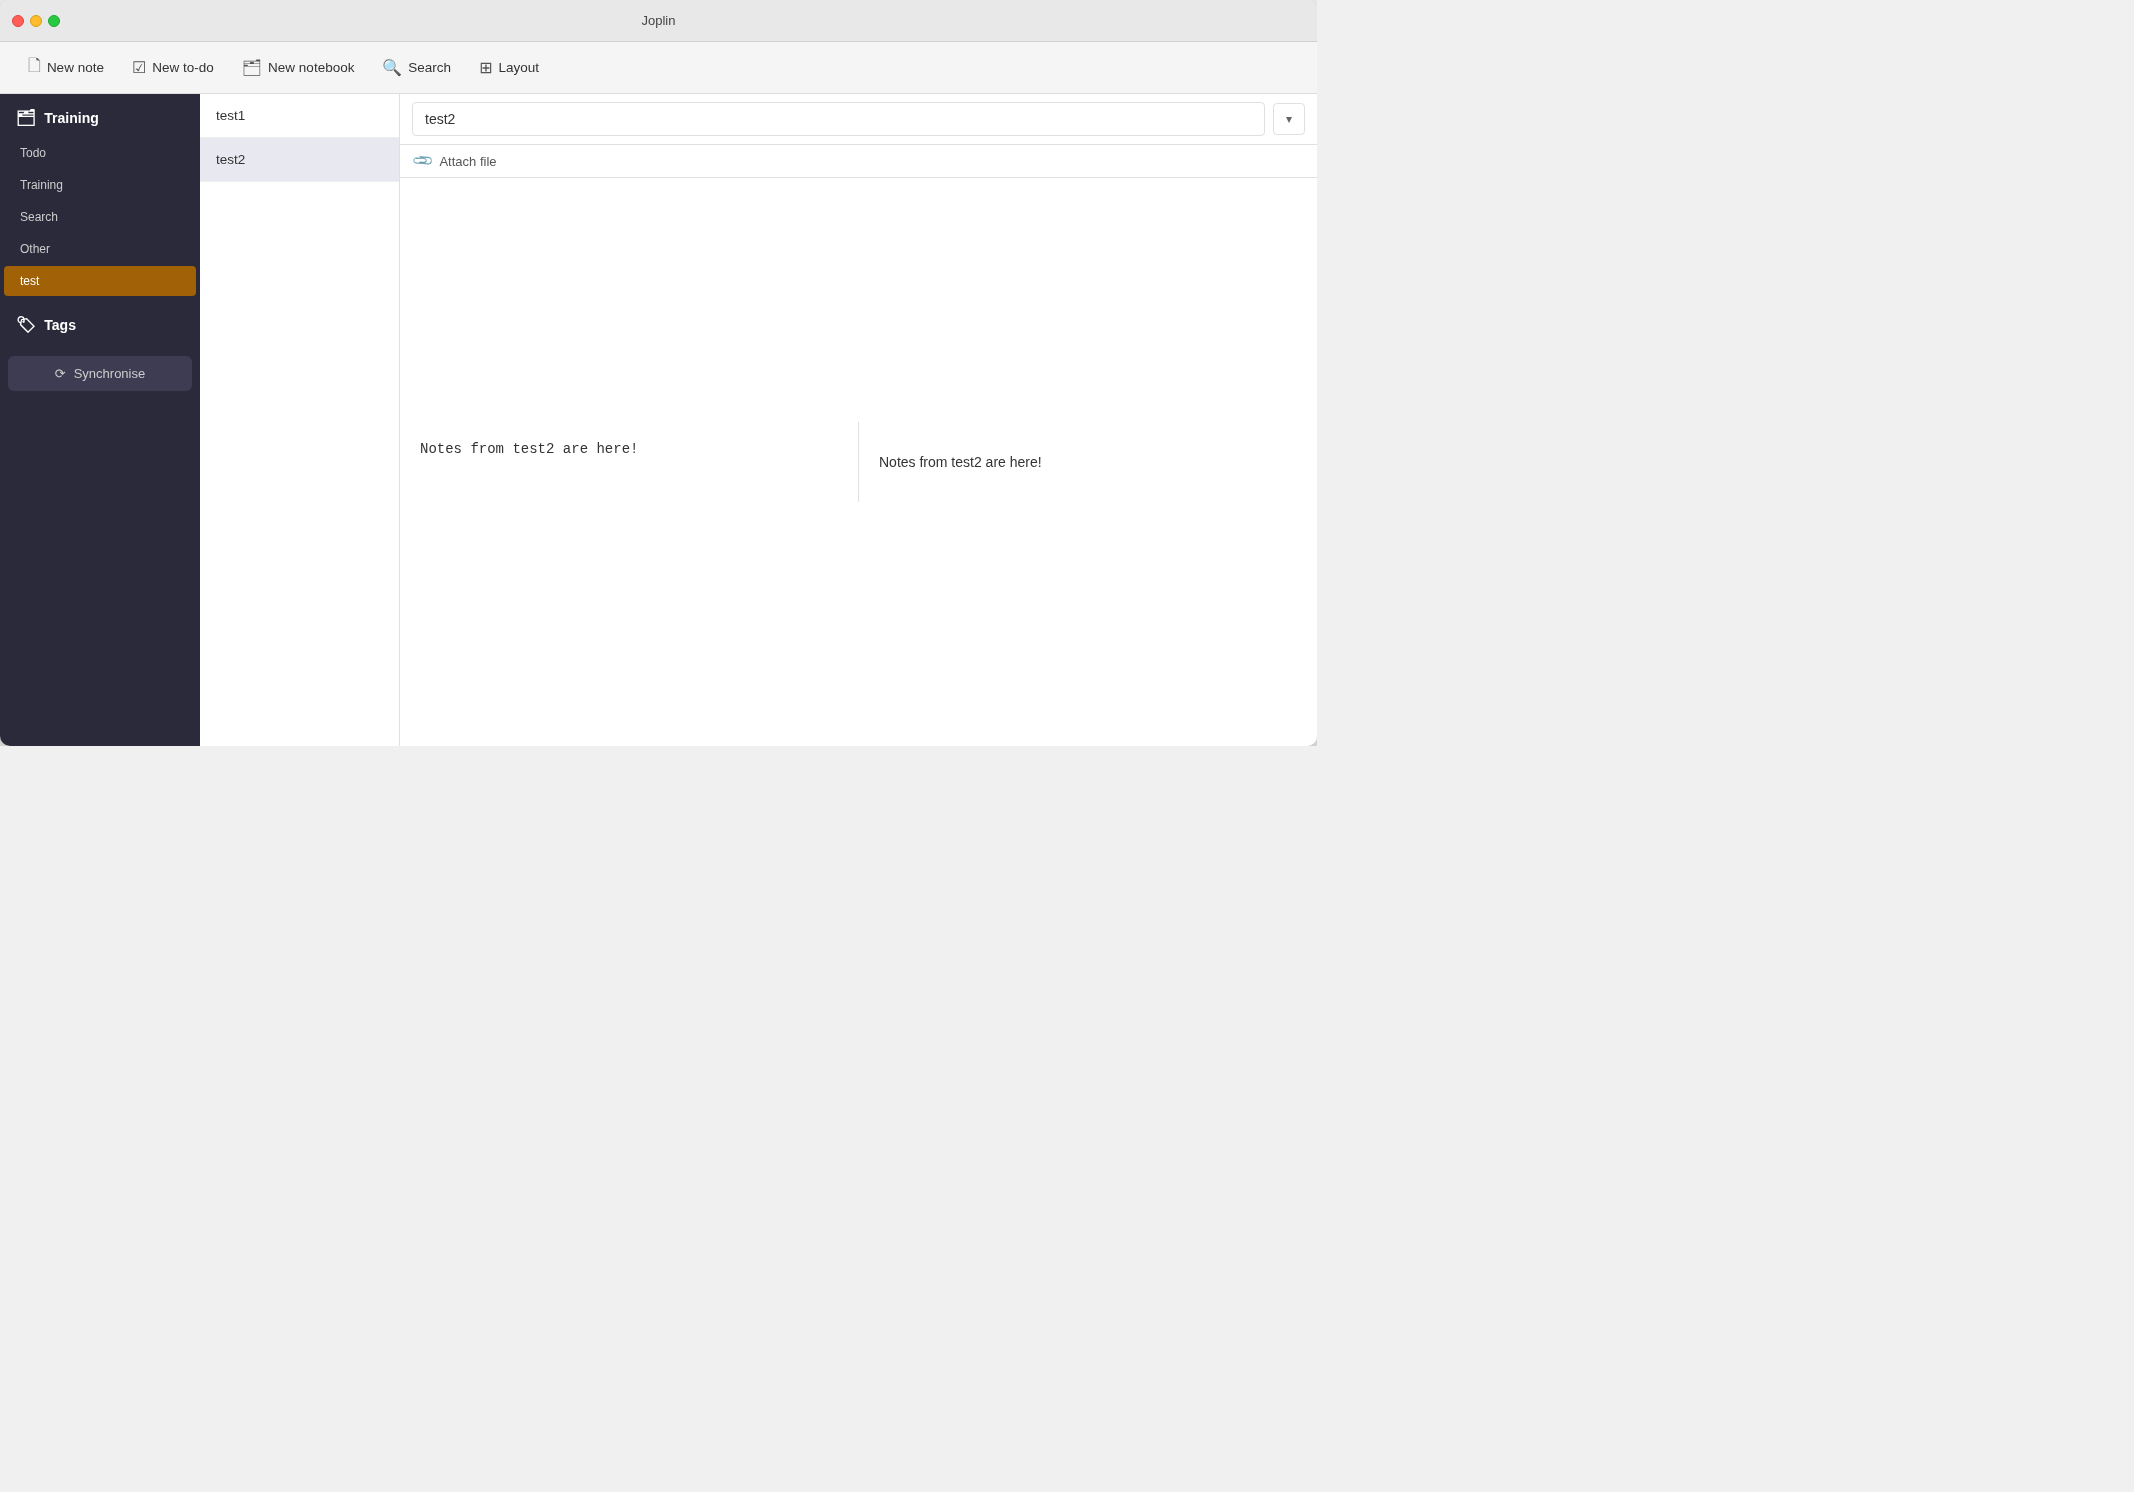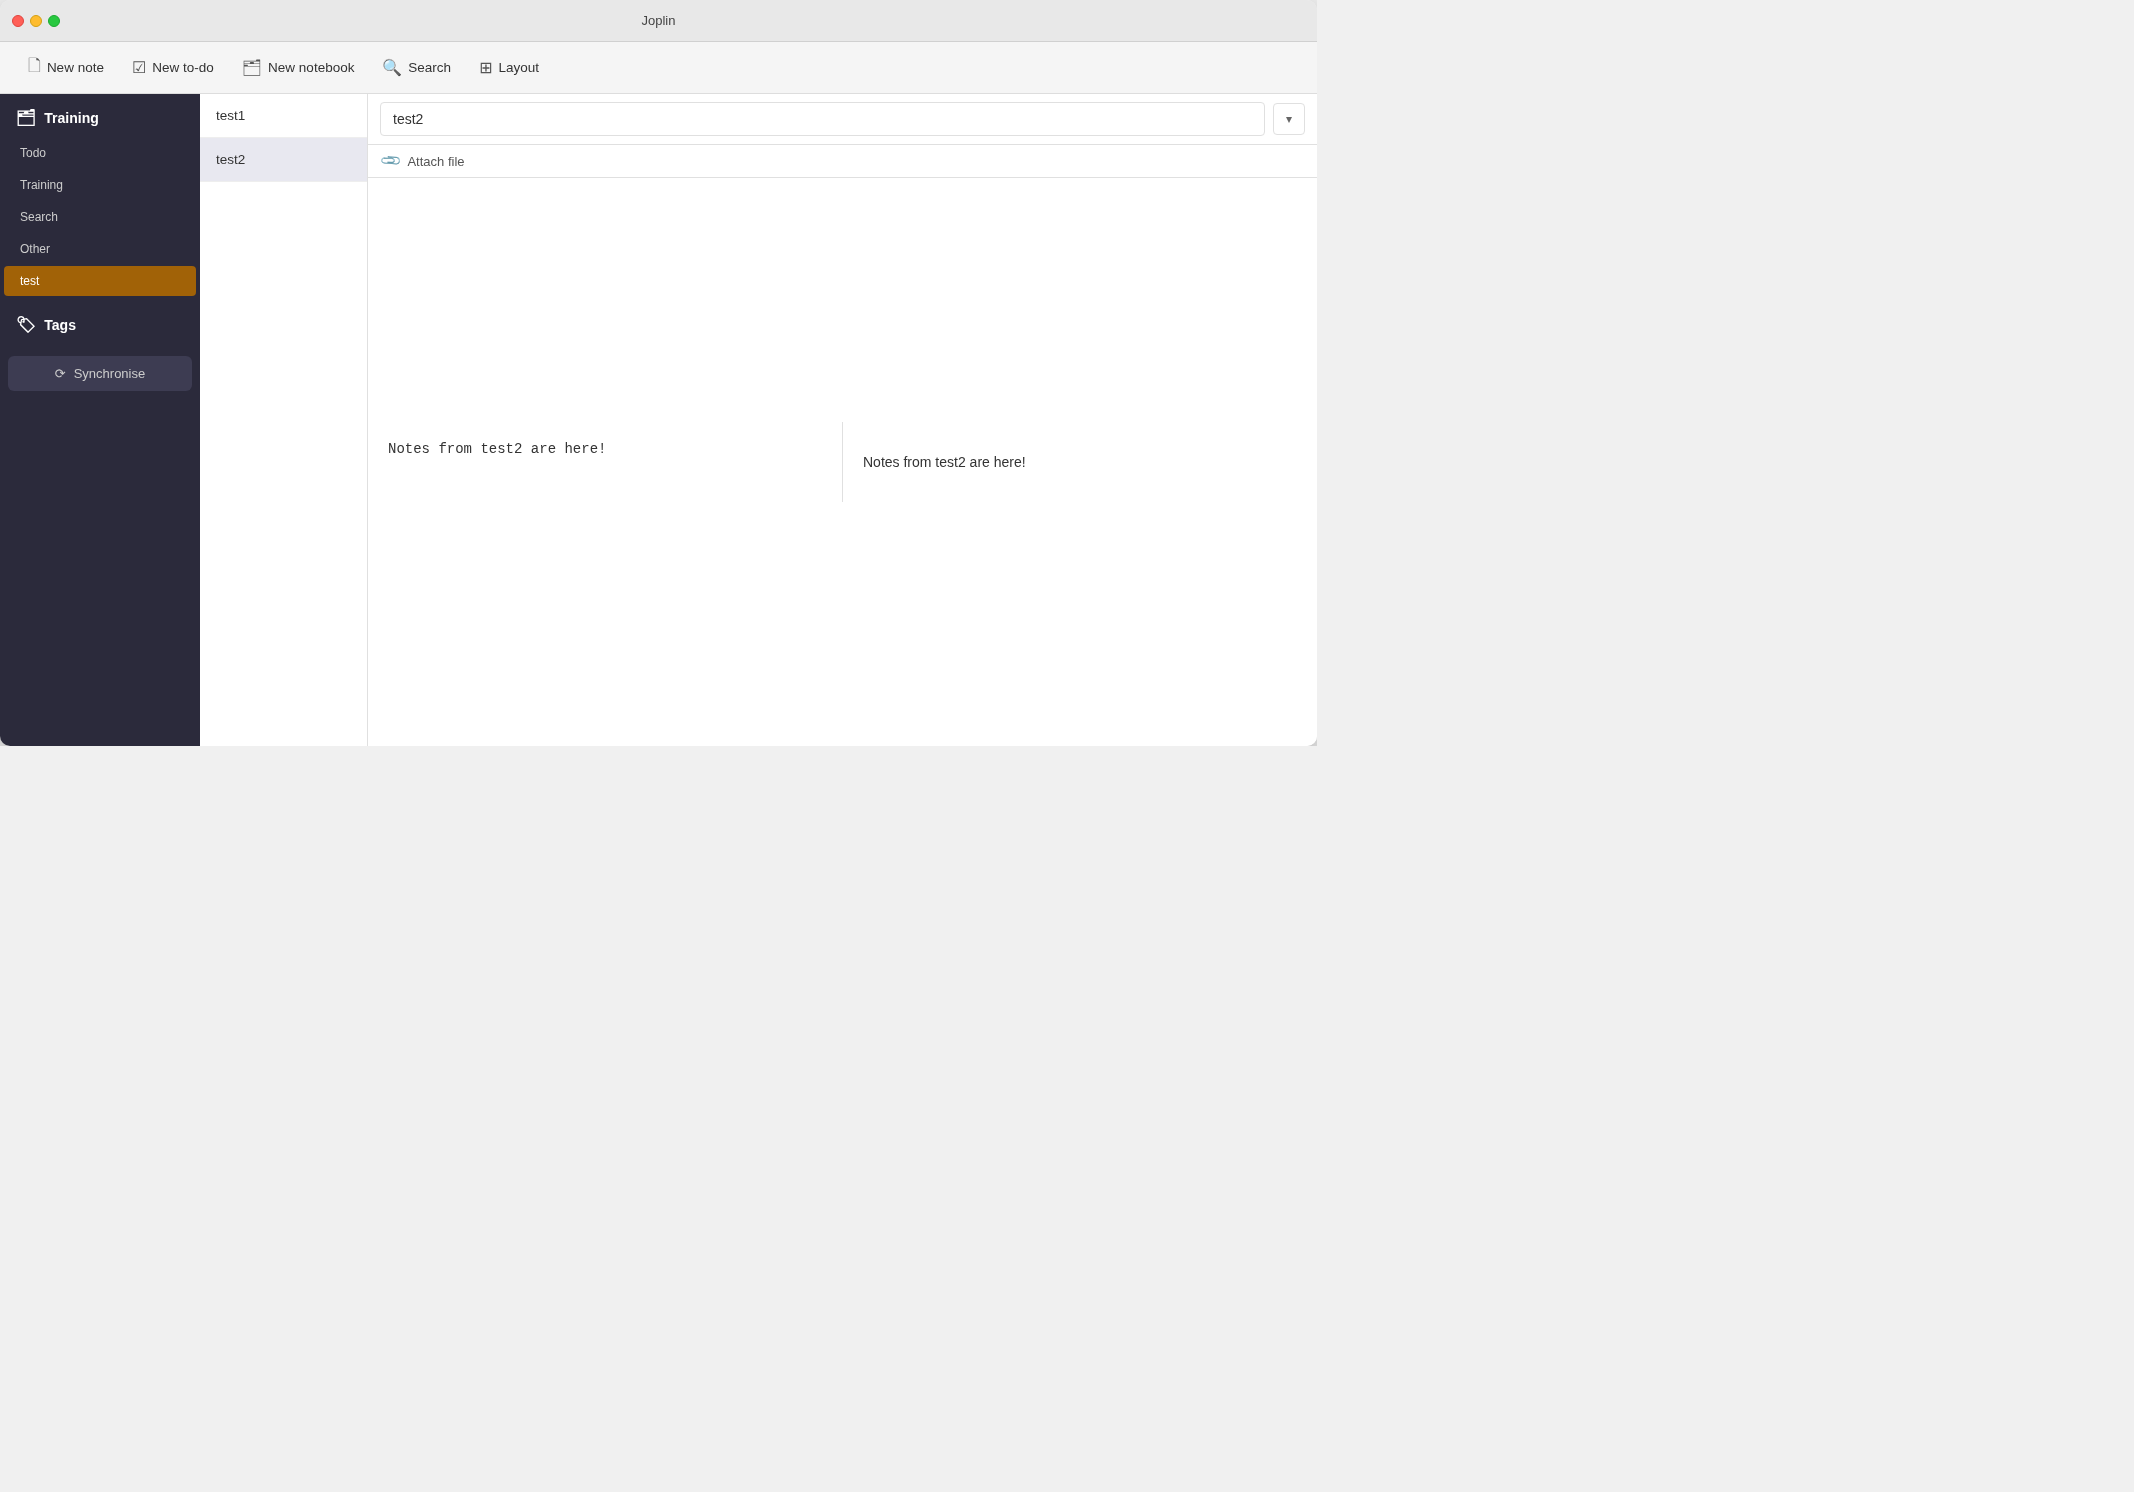--- a/index.html
+++ b/index.html
@@ -162,21 +162,21 @@
       cursor: pointer;
       display: flex;
       align-items: center;
       justify-content: center;
       gap: 8px;
       font-family: inherit;
     }
 
     
     .note-list {
-      width: 168px;
+      width: 200px;
       background: #fff;
       border-right: 1px solid #e0e0e0;
       flex-shrink: 0;
       overflow-y: auto;
     }
 
     .note-item {
       padding: 14px 16px;
       border-bottom: 1px solid #eee;
       cursor: pointer;

